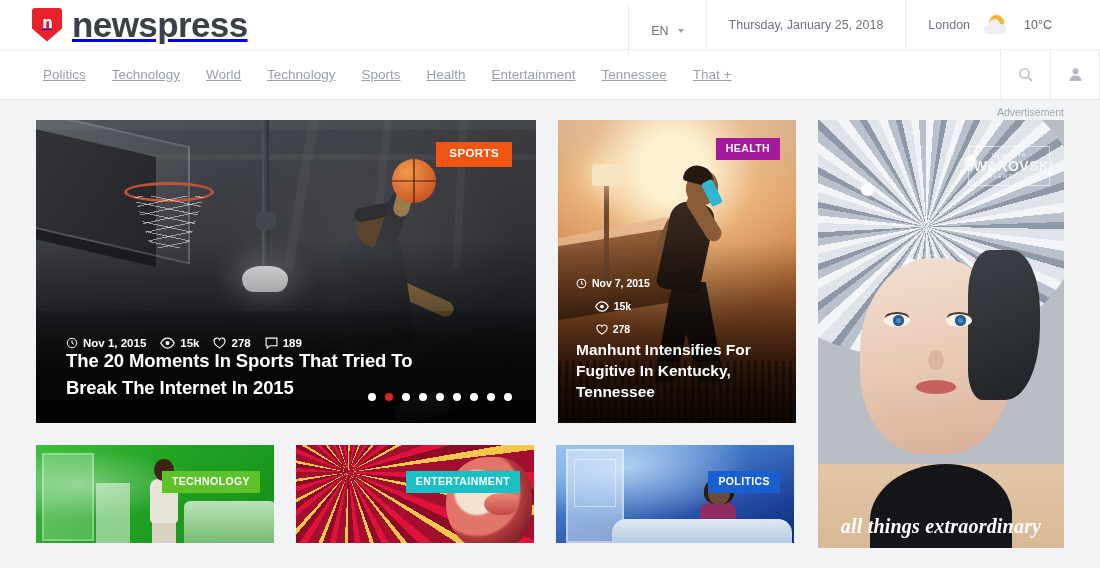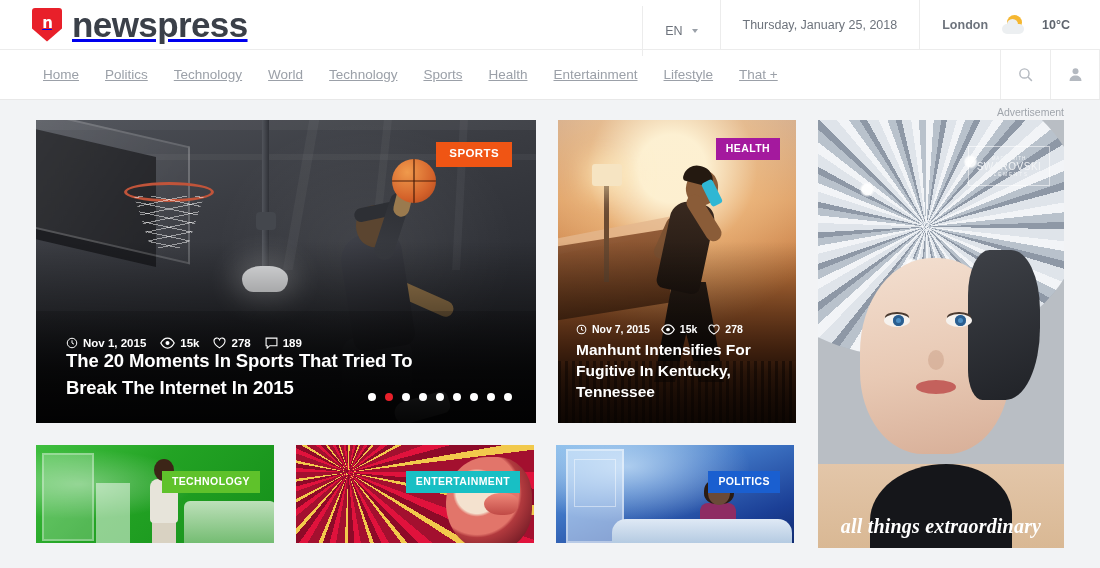--- a/index.html
+++ b/index.html
@@ -33,21 +33,21 @@
   .top-right { margin-left:auto; display:flex; align-items:center; height:50px; }
   .tr-cell {
     height:50px; display:flex; align-items:center; padding:0 22px;
     font-size:12.5px; color:#6d737c; white-space:nowrap;
   }
   .tr-div { border-left:1px solid #ececec; }
   .lang { gap:5px;margin-top:12px; }
   .chev { display:inline-block; width:0;height:0;
     border-left:3.5px solid transparent;border-right:3.5px solid transparent;
     border-top:4px solid #9aa0a8; margin-left:4px; }
-  .wx-wrap { display:flex; align-items:center; gap:14px; padding-right:30px;font-weight:bold; }
+  .wx-wrap { display:flex; align-items:center; gap:14px; padding-right:48px; }
   .wx-icon { position:relative; width:26px; height:20px; }
   .wx-sun {
     position:absolute; left:5px; top:0; width:15px; height:15px;
     border-radius:50%; background:#f5b731;
   }
   .wx-cloud {
     position:absolute; left:0; bottom:1px; width:22px; height:10px;
     background:#eceff1; border-radius:8px;
   }
   .wx-cloud:before{
@@ -265,21 +265,21 @@
     position:absolute; left:14px; top:124px; width:70px; height:100px;
     background:linear-gradient(180deg,#2a1e16,#120c08);
     clip-path: polygon(26% 0, 74% 0, 100% 100%, 64% 100%, 46% 52%, 30% 100%, 0 100%);
   }
   .crowd {
     position:absolute; left:0; right:0; bottom:0; height:62px;
     background:
       repeating-linear-gradient(90deg, rgba(40,16,6,.55) 0 3px, transparent 3px 7px),
       linear-gradient(180deg, rgba(180,90,40,.35), rgba(90,40,16,.8));
   }
-  .health-meta { left:18px; bottom:88px; gap:11px; font-size:10.5px; }
+  .health-meta { left:18px; bottom:88px; gap:11px; font-size:10.5px;flex-direction:column; }
   .health-title {
     position:absolute; left:18px; right:16px; bottom:20px;
     color:#fff; font-size:15.5px; font-weight:700; line-height:1.35;
   }
 
   
   .row-bottom { display:flex; gap:22px; margin-top:22px; }
   .sm-card { width:238px; height:98px; }
   .tech-img {
     position:absolute; inset:0;
@@ -375,21 +375,21 @@
     background:linear-gradient(180deg,#9fa7ae 0%,#8e959c 40%,#6f757c 100%);
     z-index:-1;
   }
   .ad-swarov {
     position:absolute; right:14px; top:26px; width:82px; height:40px;
     border:1px solid rgba(255,255,255,.55);
     display:flex; flex-direction:column; align-items:center; justify-content:center;
     color:#f3f5f7;
   }
   .sw-top { font-size:4.5px; letter-spacing:1px; }
-  .sw-mid { font-size:10px; letter-spacing:.5px; font-weight:400; }
+  .sw-mid { font-size:14px; letter-spacing:.5px; font-weight:700; }
   .sw-bot { font-size:4.5px; letter-spacing:2px; }
   .ad-face { position:absolute; left:0; right:0; top:120px; bottom:0; }
   .face-skin {
     position:absolute; left:42px; top:18px; width:150px; height:196px;
     background:linear-gradient(170deg,#f3dfd0 0%,#e8c9b4 55%,#d7ae97 100%);
     border-radius:48% 48% 42% 42%;
   }
   .face-eye {
     position:absolute; width:26px; height:13px; background:#f6f2ee;
     border-radius:50%; top:74px;
@@ -453,29 +453,28 @@
         <i class="wx-sun"></i>
           <i class="wx-cloud"></i>
       </span>
       <span class="wx-temp">10°C</span>
     </div>
   </div>
 </div>
 
 <div class="navbar">
   <nav class="nav-items">
-    <a class="nav-item" href="#">Home</a>
     <a class="nav-item" href="#">Politics</a>
     <a class="nav-item" href="#">Technology</a>
     <a class="nav-item" href="#">World</a>
     <a class="nav-item" href="#">Technology</a>
     <a class="nav-item" href="#">Sports</a>
     <a class="nav-item" href="#">Health</a>
     <a class="nav-item" href="#">Entertainment</a>
-    <a class="nav-item" href="#">Lifestyle</a>
+    <a class="nav-item" href="#">Tennessee</a>
     <a class="nav-item" href="#">That +</a>
   </nav>
   <div class="nav-tools">
     <div class="nav-tool">
       <svg width="17" height="17" viewBox="0 0 24 24">
         <circle cx="10.5" cy="10.5" r="6.5" fill="none" stroke="#b4b9c0" stroke-width="2"></circle>
         <line x1="15.5" y1="15.5" x2="21" y2="21" stroke="#b4b9c0" stroke-width="2"></line>
       </svg>
     </div>
     <div class="nav-tool">

